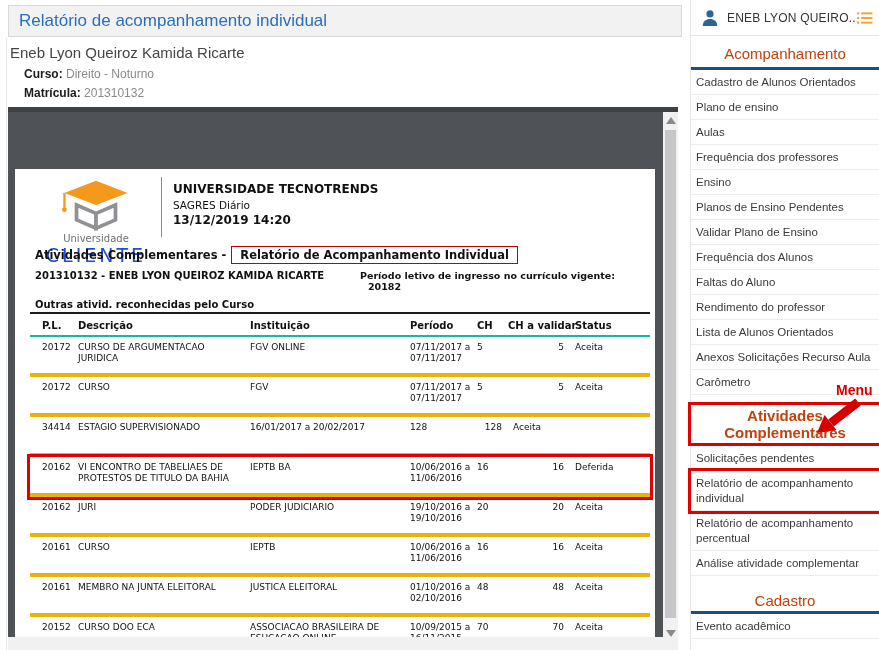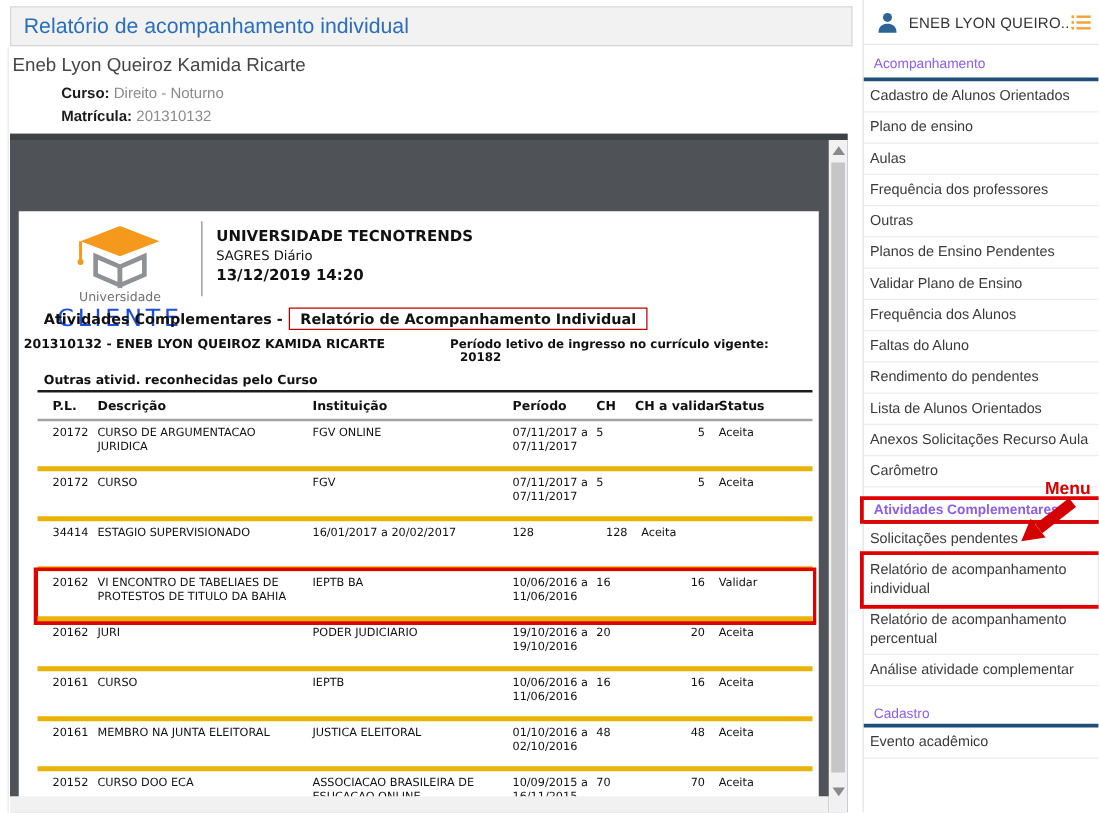--- a/index.html
+++ b/index.html
@@ -7,21 +7,21 @@
          font-family:"Liberation Sans",sans-serif;}
 
   
   .title-bar{position:absolute;left:8px;top:5px;width:674px;height:32px;box-sizing:border-box;
              background:#f2f2f3;border:1px solid #d8d8d8;line-height:30px;padding-left:10px;
              color:#2a6ebb;font-size:17px;}
   .main-edge{position:absolute;left:6px;top:38px;width:1px;height:612px;background:#e7e7e7;}
   .student-name{position:absolute;left:10px;top:44px;font-size:15px;color:#454545;}
   .info-row{position:absolute;left:24px;font-size:12px;}
   .info-row.curso{top:67px;} .info-row.matricula{top:86px;}
-  .info-row .lbl{font-weight:bold;color:#1c1c1c;margin-left:25px;}
+  .info-row .lbl{font-weight:bold;color:#1c1c1c;}
   .info-row .val{color:#8a8a8a;}
 
   
   .viewer{position:absolute;left:8px;top:107px;width:670px;height:543px;box-sizing:border-box;
           background:#4f5357;border-top:5px solid #3f4245;}
   .page{position:absolute;left:7px;top:57px;width:640px;height:473px;background:#fff;
         overflow:hidden;font-family:"DejaVu Sans",sans-serif;color:#111;}
   .vscroll{position:absolute;right:0;top:0;width:15px;height:543px;background:#f1f1f1;}
   .sb-up,.sb-down{position:absolute;left:3px;width:0;height:0;border-left:5px solid transparent;
           border-right:5px solid transparent;}
@@ -35,44 +35,44 @@
   .logo .l1{font-size:10px;color:#6f6f6f;margin-top:-2px;}
   .logo .l2{font-size:19px;color:#1d4ed8;letter-spacing:3px;}
   .hdr-divider{position:absolute;left:146px;top:8px;height:60px;border-left:1px solid #8c8c8c;}
   .hdr-text{position:absolute;left:158px;top:13px;}
   .hdr-text .univ{font-size:12px;font-weight:bold;}
   .hdr-text .sys{font-size:10.5px;margin:3px 0 2px;}
   .hdr-text .dt{font-size:12px;font-weight:bold;}
   .rep-title{position:absolute;left:20px;top:77px;display:flex;align-items:center;
              font-size:11.5px;font-weight:bold;}
   .rep-title .boxed{border:1.5px solid #c00000;padding:1px 8px;margin-left:5px;}
-  .rep-student{position:absolute;left:4px;top:101px;font-size:10px;font-weight:bold;text-align:right;}
+  .rep-student{position:absolute;left:20px;top:101px;font-size:10px;font-weight:bold;text-align:right;}
   .rep-period{position:absolute;left:345px;top:101px;font-size:9.5px;font-weight:bold;}
   .rep-period .pv{margin-left:8px;}
   .rep-section{position:absolute;left:20px;top:130px;font-size:10px;font-weight:bold;}
   .rtable{position:absolute;left:15px;top:143px;width:620px;border-top:2px solid #1c1c1c;}
   .thead,.trow{display:grid;grid-template-columns:36px 172px 160px 67px 31px 62px 65px;
                padding-left:12px;box-sizing:border-box;}
-  .thead{padding-top:6px;padding-bottom:4px;border-bottom:2px solid #a3a3a3;
+  .thead{padding-top:6px;padding-bottom:4px;border-bottom:2px solid #14b8a6;
          font-size:10px;font-weight:bold;}
   .trow{height:40px;padding-top:5px;border-bottom:4px solid #eab308;font-size:9px;line-height:11px;}
   .c{padding-right:6px;}
   .c.chv{text-align:right;}
   .c.st{padding-left:5px;}
   .thead .c.chv{white-space:nowrap;}
   .trow.hl{box-shadow:0 0 0 3px #e00000;}
 
   
   .sidebar{position:absolute;left:690px;top:0;width:189px;height:650px;box-sizing:border-box;
            border-left:1px solid #e4e4e4;background:#fff;}
   .user-row{height:36px;box-sizing:border-box;border-bottom:1px solid #e6e6e6;display:flex;
             align-items:center;padding:0 6px 0 10px;}
   .user-row .uname{flex:1;margin-left:8px;font-size:12px;color:#333;letter-spacing:.2px;
             white-space:nowrap;overflow:hidden;}
-  .s-h{font-size:11px;color:#8b5cf6;}
+  .s-h{font-size:15px;color:#c2410c;text-align:center;}
   .s-h.h1{padding:9px 8px 5px;}
   .s-h.h2{margin-top:10px;padding:2px 8px;font-weight:bold;}
   .s-h.h3{margin-top:14px;padding:2px 8px;}
   .s-underline{height:3px;background:#1f4e79;}
   .s-item{font-size:11.5px;color:#3a3a3a;min-height:25px;box-sizing:border-box;
           padding:5px 8px 4px 5px;line-height:15px;border-bottom:1px solid #ececec;
           display:flex;align-items:center;cursor:pointer;}
   .red-outline{outline:3px solid #e00000;}
   .menu-note{position:absolute;left:836px;top:382px;color:#d40000;font-size:14px;font-weight:bold;}
   .menu-arrow{position:absolute;left:812px;top:398px;}
@@ -166,21 +166,21 @@
           <span class="c chv">128</span>
           <span class="c st">Aceita</span>
         </div>
         <div class="trow hl">
           <span class="c">20162</span>
           <span class="c">VI ENCONTRO DE TABELIAES DE PROTESTOS DE TITULO DA BAHIA</span>
           <span class="c">IEPTB BA</span>
           <span class="c">10/06/2016 a 11/06/2016</span>
           <span class="c">16</span>
           <span class="c chv">16</span>
-          <span class="c st">Validar</span>
+          <span class="c st">Deferida</span>
         </div>
         <div class="trow">
           <span class="c">20162</span>
           <span class="c">JURI</span>
           <span class="c">PODER JUDICIARIO</span>
           <span class="c">19/10/2016 a 19/10/2016</span>
           <span class="c">20</span>
           <span class="c chv">20</span>
           <span class="c st">Aceita</span>
         </div>
@@ -239,26 +239,26 @@
       </svg>
     </div>
 
     <div class="s-section">
       <div class="s-h h1">Acompanhamento</div>
       <div class="s-underline"></div>
       <div class="s-item">Cadastro de Alunos Orientados</div>
       <div class="s-item">Plano de ensino</div>
       <div class="s-item">Aulas</div>
       <div class="s-item">Frequência dos professores</div>
-      <div class="s-item">Outras</div>
+      <div class="s-item">Ensino</div>
       <div class="s-item">Planos de Ensino Pendentes</div>
       <div class="s-item">Validar Plano de Ensino</div>
       <div class="s-item">Frequência dos Alunos</div>
       <div class="s-item">Faltas do Aluno</div>
-      <div class="s-item">Rendimento do pendentes</div>
+      <div class="s-item">Rendimento do professor</div>
       <div class="s-item">Lista de Alunos Orientados</div>
       <div class="s-item">Anexos Solicitações Recurso Aula</div>
       <div class="s-item">Carômetro</div>
     </div>
 
     <div class="s-section">
       <div class="s-h h2 red-outline">Atividades Complementares</div>
       <div class="s-underline"></div>
       <div class="s-item">Solicitações pendentes</div>
       <div class="s-item red-outline">Relatório de acompanhamento individual</div>

